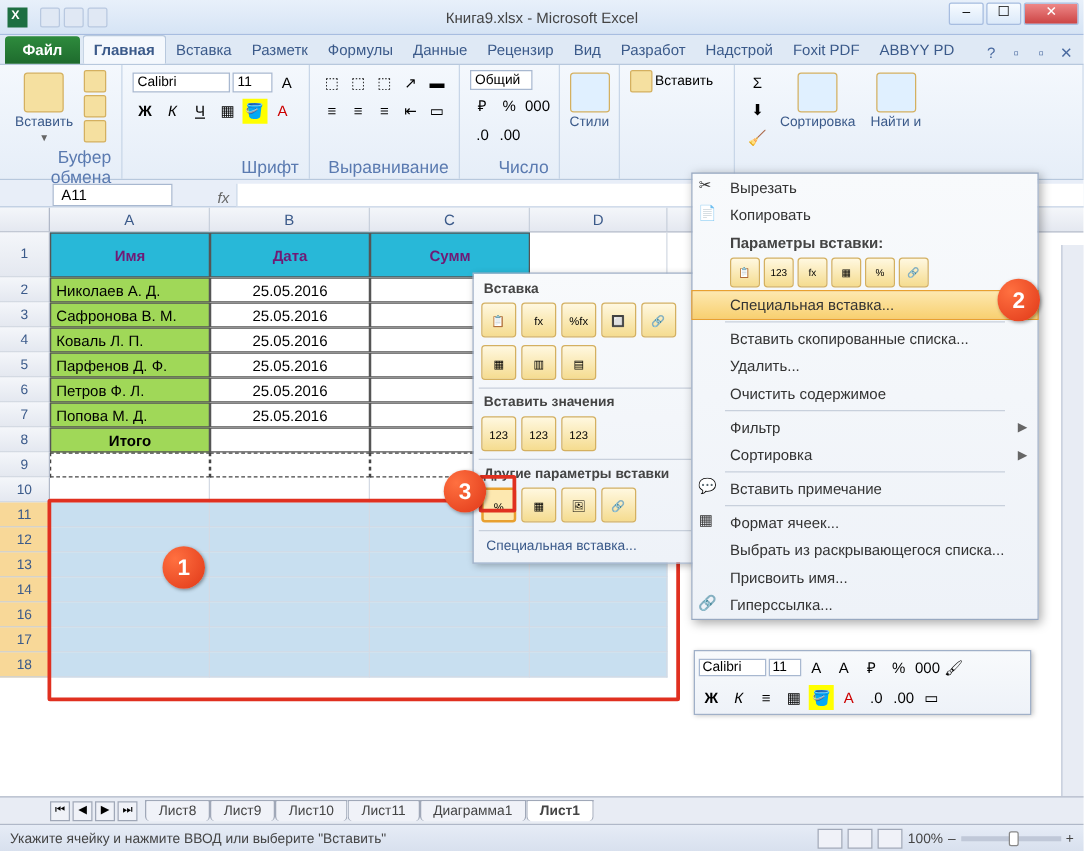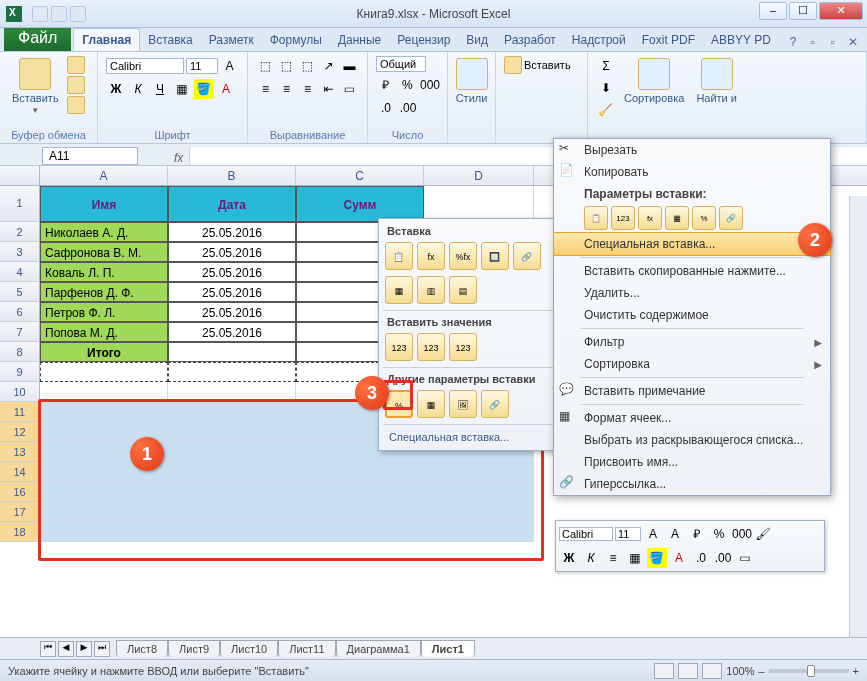--- a/index.html
+++ b/index.html
@@ -11,30 +11,30 @@
 .titlebar-icon::after { content: "X"; color: #fff; font-size: 10px; font-weight: bold; position: absolute; left: 3px; top: 1px; }
 .title-text { position: absolute; left: 50%; transform: translateX(-50%); font-size: 12px; color: #444; }
 .win-controls { position: absolute; right: 4px; top: 2px; display: flex; gap: 2px; }
 .win-btn { width: 28px; height: 18px; background: linear-gradient(#f7fbff,#dbe9f9); border: 1px solid #a7bde0; border-radius: 2px; font-size: 11px; text-align: center; line-height: 15px; cursor: pointer; }
 .win-btn.close { background: linear-gradient(#e88,#c44); color: #fff; width: 44px; }
 .qat { display: flex; gap: 3px; margin-left: 4px; }
 .qat-icon { width: 16px; height: 16px; background: #e0e8f4; border: 1px solid #b8c8e0; border-radius: 2px; }
 
 
 .ribbon-tabs { height: 24px; background: #dfe9f5; display: flex; align-items: flex-end; border-bottom: 1px solid #b7c8dd; padding-left: 4px; }
-.file-tab { background: linear-gradient(#2e8b3d,#1e6b2d); color: #fff; padding: 4px 14px; font-size: 16px; border-radius: 3px 3px 0 0; margin-right: 2px; }
+.file-tab { background: linear-gradient(#2e8b3d,#1e6b2d); color: #fff; padding: 4px 14px; font-size: 12px; border-radius: 3px 3px 0 0; margin-right: 2px; font-weight: bold; }
 .rtab { padding: 4px 8px; font-size: 12px; color: #3b5a8a; cursor: pointer; }
 .rtab.active { background: #f4f8fd; border: 1px solid #b7c8dd; border-bottom: none; border-radius: 3px 3px 0 0; color: #3b5a8a; font-weight: bold; }
 .ribbon-help { margin-left: auto; display: flex; gap: 4px; padding-right: 6px; }
 .help-icon { width: 16px; height: 16px; font-size: 12px; color: #4a6aa0; text-align: center; }
 
 
 .ribbon { height: 92px; background: linear-gradient(#f4f8fd,#e6eef8); border-bottom: 1px solid #b7c8dd; display: flex; }
 .rgroup { border-right: 1px solid #c8d6e8; padding: 4px 8px 2px; display: flex; flex-direction: column; }
-.rgroup-label { font-size: 11px; color: #5a7ab0; text-align: center; margin-top: auto; }
+.rgroup-label { font-size: 14px; color: #5a7ab0; text-align: right; margin-top: auto; }
 .rgroup-body { display: flex; gap: 4px; flex: 1; }
 .big-btn { display: flex; flex-direction: column; align-items: center; gap: 2px; padding: 2px 4px; cursor: pointer; }
 .big-icon { width: 32px; height: 32px; background: #f5e0a0; border: 1px solid #d4b060; border-radius: 3px; position: relative; }
 .btn-label { font-size: 11px; color: #3b5a8a; }
 .small-col { display: flex; flex-direction: column; gap: 2px; }
 .small-row { display: flex; gap: 2px; align-items: center; }
 .small-icon { width: 18px; height: 18px; background: #f5e0a0; border: 1px solid #d4b060; border-radius: 2px; }
 .font-select { font-size: 11px; border: 1px solid #a8b8d0; background: #fff; padding: 1px 3px; }
 .fmt-btn { width: 20px; height: 20px; border: 1px solid transparent; font-size: 12px; text-align: center; line-height: 18px; cursor: pointer; }
 
@@ -439,21 +439,21 @@
     <div class="cm-paste-icon">▦</div>
     <div class="cm-paste-icon">%</div>
     <div class="cm-paste-icon">🔗</div>
   </div>
   <div class="cm-item highlight">
       <span>Специальная вставка...</span>
       <span class="cm-arrow">▶</span>
     </div>
   <div class="cm-sep"></div>
   <div class="cm-item">
-      <span>Вставить скопированные нажмите...</span>
+      <span>Вставить скопированные списка...</span>
     </div>
   <div class="cm-item">
       <span>Удалить...</span>
     </div>
   <div class="cm-item">
       <span>Очистить содержимое</span>
     </div>
   <div class="cm-sep"></div>
   <div class="cm-item">
       <span>Фильтр</span>

